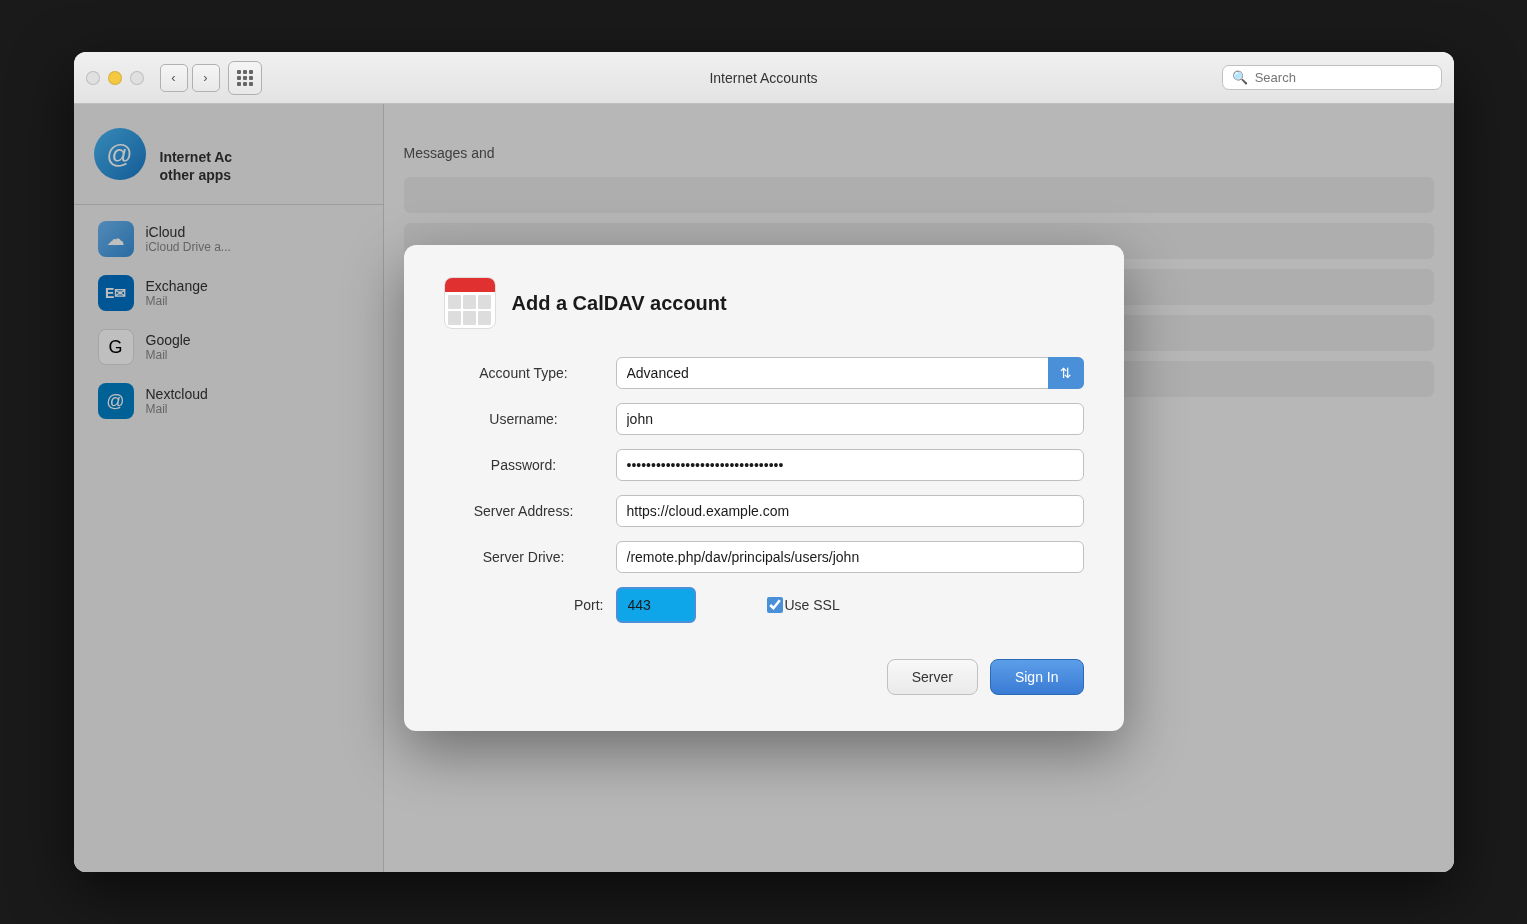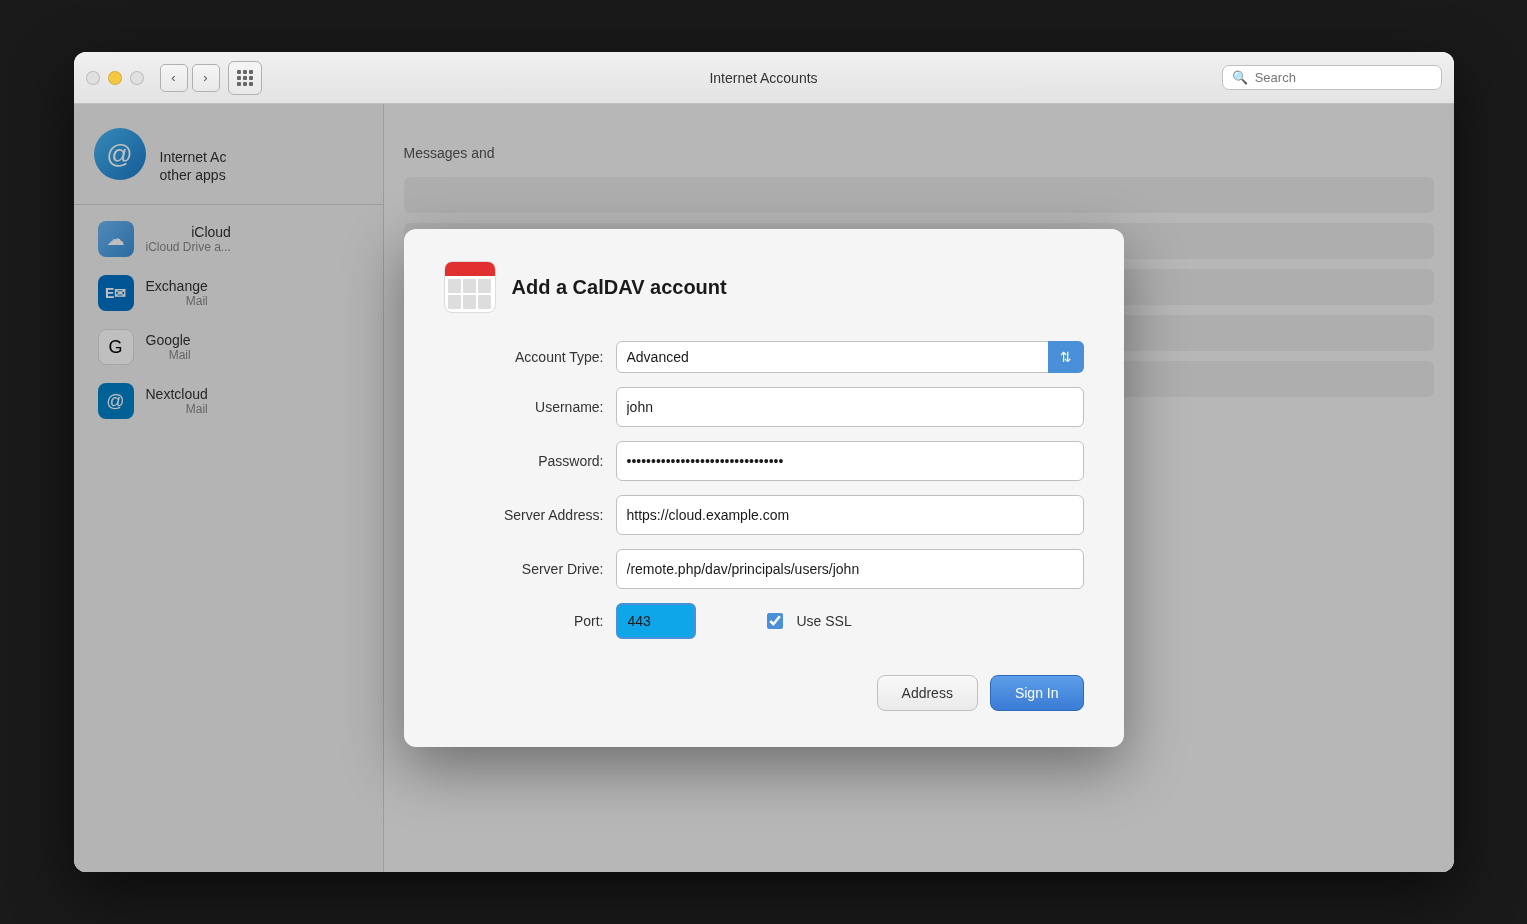--- a/index.html
+++ b/index.html
@@ -170,21 +170,21 @@
       flex-shrink: 0;
     }
 
     .sidebar-header-text {
       display: flex;
       flex-direction: column;
     }
 
     .sidebar-header-title {
       font-size: 14px;
-      font-weight: 400;
+      font-weight: 700;
       color: #333;
       line-height: 1.3;
       margin-top: 24px;
     }
 
     .sidebar-divider {
       height: 1px;
       background: #d0d0d0;
       margin: 0 0 8px 0;
     }
@@ -214,21 +214,21 @@
       align-items: center;
       justify-content: center;
       font-size: 18px;
     }
 
     .account-icon.icloud { background: linear-gradient(135deg, #6db8f5, #3990d8); color: white; }
     .account-icon.exchange { background: #0072c6; color: white; }
     .account-icon.google { background: white; border: 1px solid #ddd; }
     .account-icon.nextcloud { background: #0082c9; color: white; }
 
-    .account-info { display: flex; flex-direction: column; text-align: right; }
+    .account-info { display: flex; flex-direction: column; }
     .account-name { font-size: 14px; font-weight: 500; color: #333; }
     .account-sub { font-size: 12px; color: #888; }
 
     
     .right-panel {
       flex: 1;
       background: #f5f5f5;
       display: flex;
       flex-direction: column;
       padding: 20px;
@@ -326,28 +326,28 @@
 
     .form-row {
       display: flex;
       align-items: center;
       gap: 12px;
     }
 
     .form-label {
       font-size: 14px;
       color: #333;
-      text-align: right;
+      text-align: center;
       width: 160px;
       flex-shrink: 0;
     }
 
     .form-control {
       flex: 1;
-      height: 40px;
+      height: 32px;
       border: 1px solid #c0c0c0;
       border-radius: 6px;
       background: white;
       padding: 0 10px;
       font-size: 14px;
       color: #1a1a1a;
       outline: none;
     }
 
     .select-wrapper {
@@ -404,21 +404,21 @@
       background: #0ea5e9;
       padding: 0 10px;
       font-size: 14px;
       color: #1a1a1a;
       outline: none;
     }
 
     .ssl-group {
       display: flex;
       align-items: center;
-      gap: 14px;
+      gap: 2px;
       margin-left: 12px;
       padding-left: 47px;
     }
 
     .ssl-checkbox {
       width: 16px;
       height: 16px;
       accent-color: #4a90d9;
     }
 
@@ -620,19 +620,19 @@
             <input class="port-input" type="text" value="443" style="">
             <div class="ssl-group">
               <input type="checkbox" class="ssl-checkbox" checked="" style="">
               <label class="ssl-label">Use SSL</label>
             </div>
           </div>
 
         </div>
 
         <div class="modal-buttons">
-          <button class="btn btn-cancel">Address</button>
+          <button class="btn btn-cancel">Server</button>
           <button class="btn btn-signin">Sign In</button>
         </div>
       </div>
     </div>
   </div>
 </div>
 
 </body></html>

